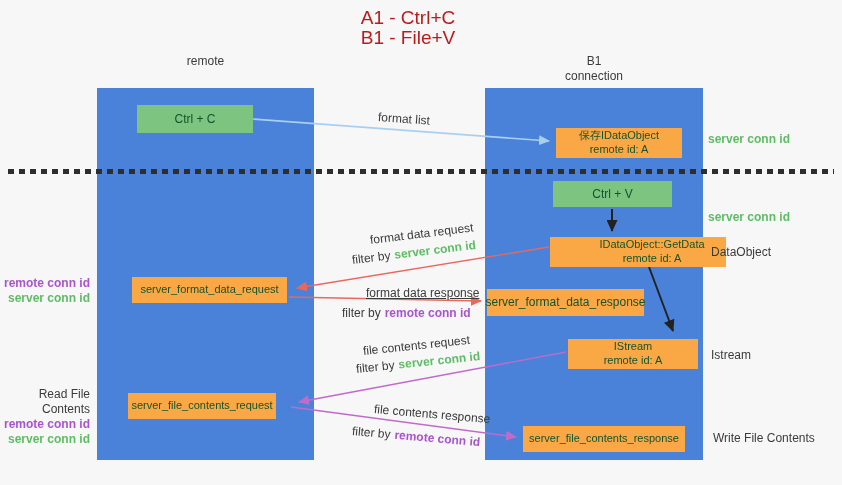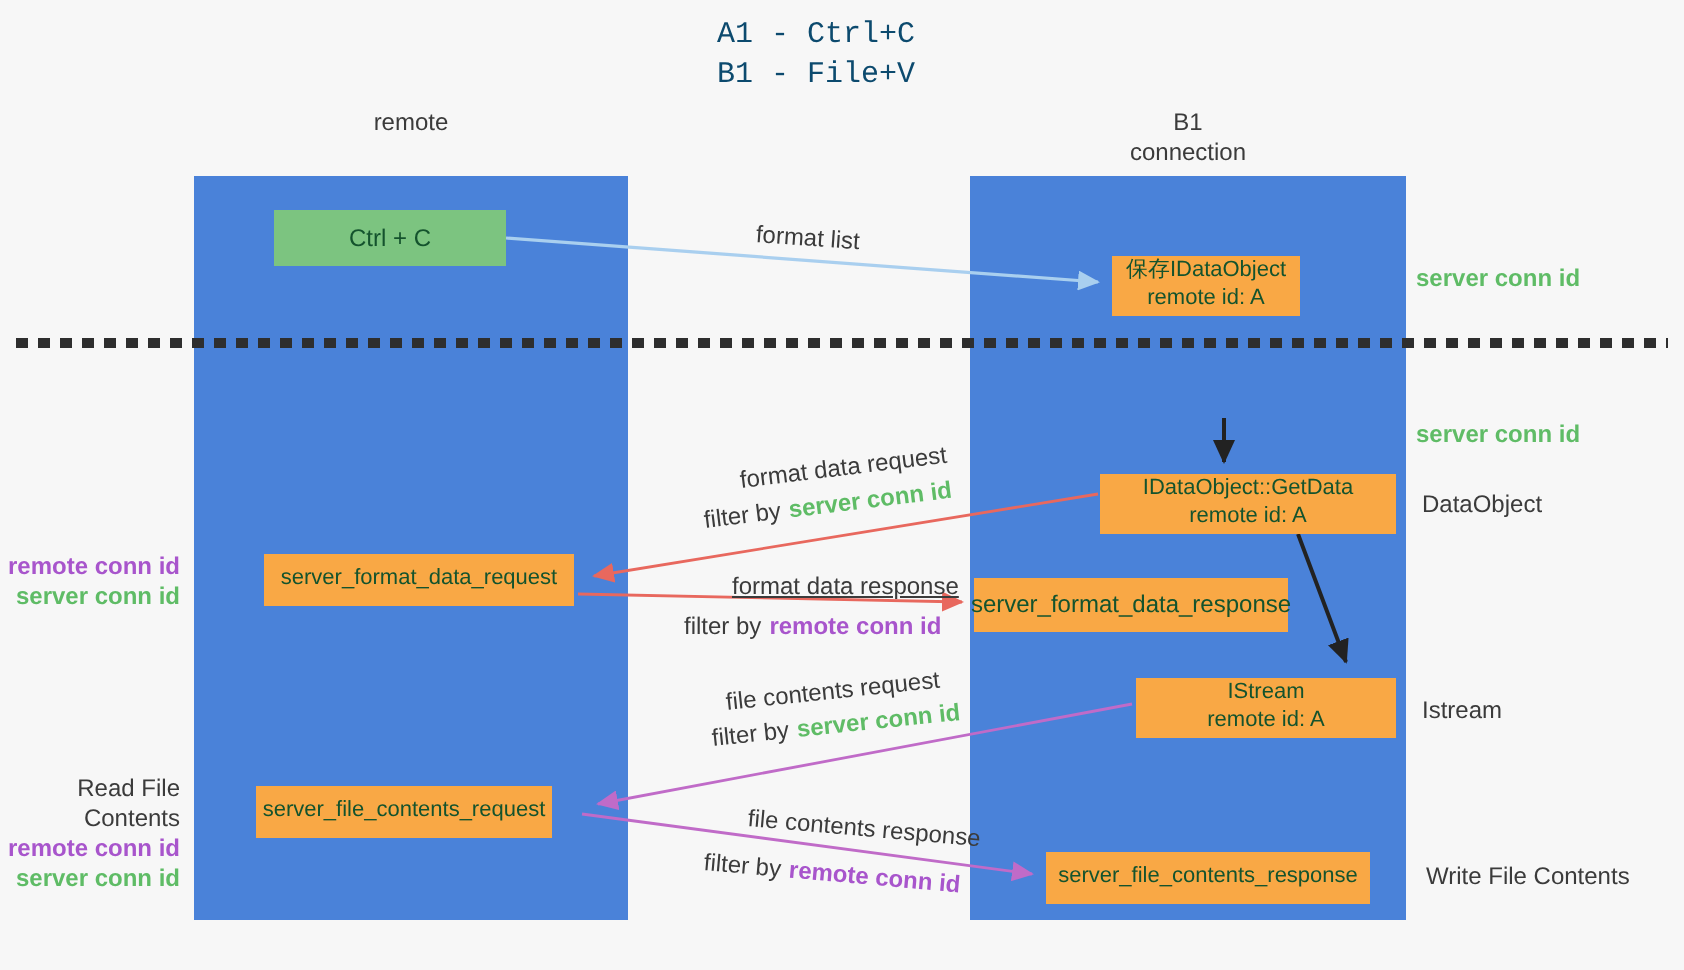--- a/index.html
+++ b/index.html
@@ -1,34 +1,34 @@
 <!DOCTYPE html>
 <html><head>
 <meta charset="utf-8">
 <style>
   html,body{margin:0;padding:0;background:#F7F7F7;font-family:"Liberation Sans",sans-serif;}
   .canvas{position:relative;width:842px;height:485px;background:#F7F7F7;overflow:hidden;color:#3B3B3B;}
-  .title{position:absolute;left:0;top:8px;width:816px;text-align:center;font-size:15px;line-height:20px;color:#0c4a6e;z-index:6;font-family:Liberation Mono, monospace;}
+  .title{position:absolute;left:0;top:8px;width:816px;text-align:center;font-size:19px;line-height:20px;color:#b91c1c;z-index:6;}
   .col-header{position:absolute;top:54px;text-align:center;font-size:12px;line-height:15px;color:#3B3B3B;z-index:6;}
   #hdr-left{left:97px;width:217px;}
   #hdr-right{left:485px;width:218px;}
   .lane{position:absolute;background:#4A82D9;z-index:1;}
   #lane-left{left:97px;top:88px;width:217px;height:372px;}
   #lane-right{left:485px;top:88px;width:218px;height:372px;}
   .overlay{position:absolute;left:0;top:0;z-index:2;pointer-events:none;}
   #divider{position:absolute;left:8px;top:169px;width:826px;height:5px;z-index:3;
     background:repeating-linear-gradient(90deg,#2e2e2e 0 6px,transparent 6px 11px);}
   .node{position:absolute;display:flex;flex-direction:column;align-items:center;justify-content:center;
     text-align:center;color:#14532d;z-index:4;line-height:1.25;}
   .green{background:#7CC480;}
   .orange{background:#F9A845;}
   #n-ctrlc{left:137px;top:105px;width:116px;height:28px;font-size:12px;}
-  #n-save{left:556px;top:128px;width:94px;height:30px;font-size:11px;}
+  #n-save{left:556px;top:128px;width:126px;height:30px;font-size:11px;}
   #n-ctrlv{left:553px;top:181px;width:119px;height:26px;font-size:12px;}
-  #n-getdata{left:550px;top:237px;width:148px;height:30px;font-size:11px;}
+  #n-getdata{left:550px;top:237px;width:148px;height:30px;font-size:11px;padding-left:28px;}
   #n-freq{left:132px;top:277px;width:155px;height:26px;font-size:11px;}
   #n-fres{left:487px;top:289px;width:157px;height:27px;font-size:12px;}
   #n-istream{left:568px;top:339px;width:130px;height:30px;font-size:11px;}
   #n-creq{left:128px;top:393px;width:148px;height:26px;font-size:11px;}
   #n-cres{left:523px;top:426px;width:162px;height:26px;font-size:11px;align-items:center;}
   .flabel{position:absolute;font-size:12px;color:#3B3B3B;white-space:nowrap;z-index:5;transform-origin:left center;}
   #fl-formatlist{left:378px;top:110px;transform:rotate(4deg);}
   #fl-fdreq{left:370px;top:233px;transform:rotate(-7deg);}
   #fl-filter1{left:352px;top:253px;transform:rotate(-7deg);}
   #fl-fdres{left:366px;top:286px;text-decoration:underline;}
@@ -97,20 +97,23 @@
 
   <div id="divider"></div>
 
   <div class="node green" id="n-ctrlc">
     <div>Ctrl + C</div>
   </div>
   <div class="node orange" id="n-save">
     <div>保存IDataObject</div>
     <div>remote id: A</div>
   </div>
+  <div class="node green" id="n-ctrlv">
+    <div>Ctrl + V</div>
+  </div>
   <div class="node orange" id="n-getdata">
     <div>IDataObject::GetData</div>
     <div>remote id: A</div>
   </div>
   <div class="node orange" id="n-freq">
     <div>server_format_data_request</div>
   </div>
   <div class="node orange" id="n-fres">
     <div>server_format_data_response</div>
   </div>

